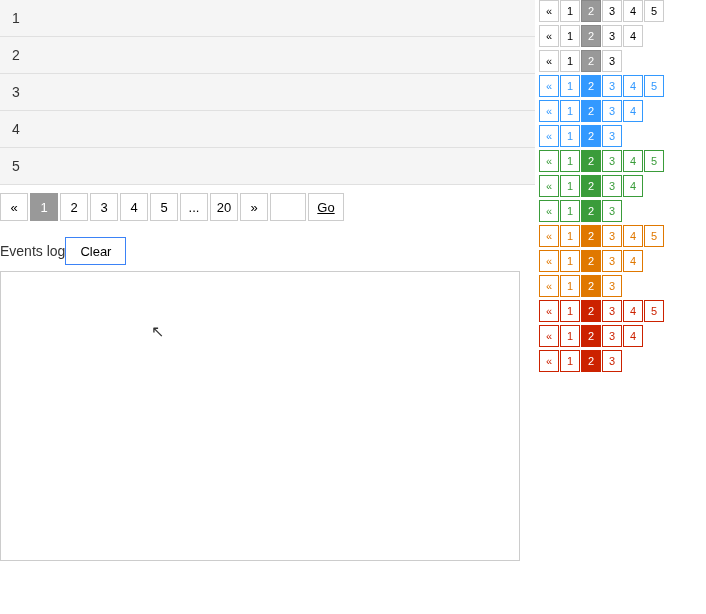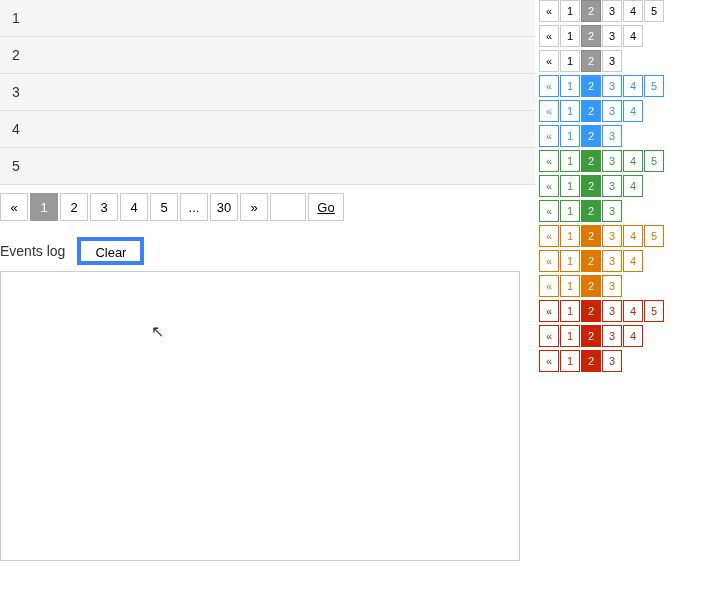--- a/index.html
+++ b/index.html
@@ -76,33 +76,32 @@
       font-size: 13px;
     }
 
     .events-section {
       padding: 8px 0;
     }
 
     .events-header {
       display: flex;
       align-items: center;
-      gap: 12px;
       margin-bottom: 6px;
     }
 
     .events-label {
       font-size: 14px;
       font-weight: normal;
       color: #333;
     }
 
     .clear-btn {
       padding: 4px 14px;
-      border: 4px solid #3b82f6;
+      border: 1px solid #3b82f6;
       background: #fff;
       cursor: pointer;
       font-size: 13px;
       height: 28px;
     }
 
     .events-log-area {
       width: 520px;
       height: 290px;
       border: 1px solid #ccc;
@@ -233,21 +232,21 @@
   </div>
 
   <div class="pagination-bar">
     <button class="page-btn">«</button>
     <button class="page-btn active">1</button>
     <button class="page-btn">2</button>
     <button class="page-btn">3</button>
     <button class="page-btn">4</button>
     <button class="page-btn">5</button>
     <button class="page-btn">...</button>
-    <button class="page-btn">30</button>
+    <button class="page-btn">20</button>
     <button class="page-btn">»</button>
     <input class="page-input" type="text" value="" style="">
     <button class="page-btn go-btn">Go</button>
   </div>
 
   <div class="events-section">
     <div class="events-header">
       <span class="events-label">Events log</span>
       <button class="clear-btn">Clear</button>
     </div>

